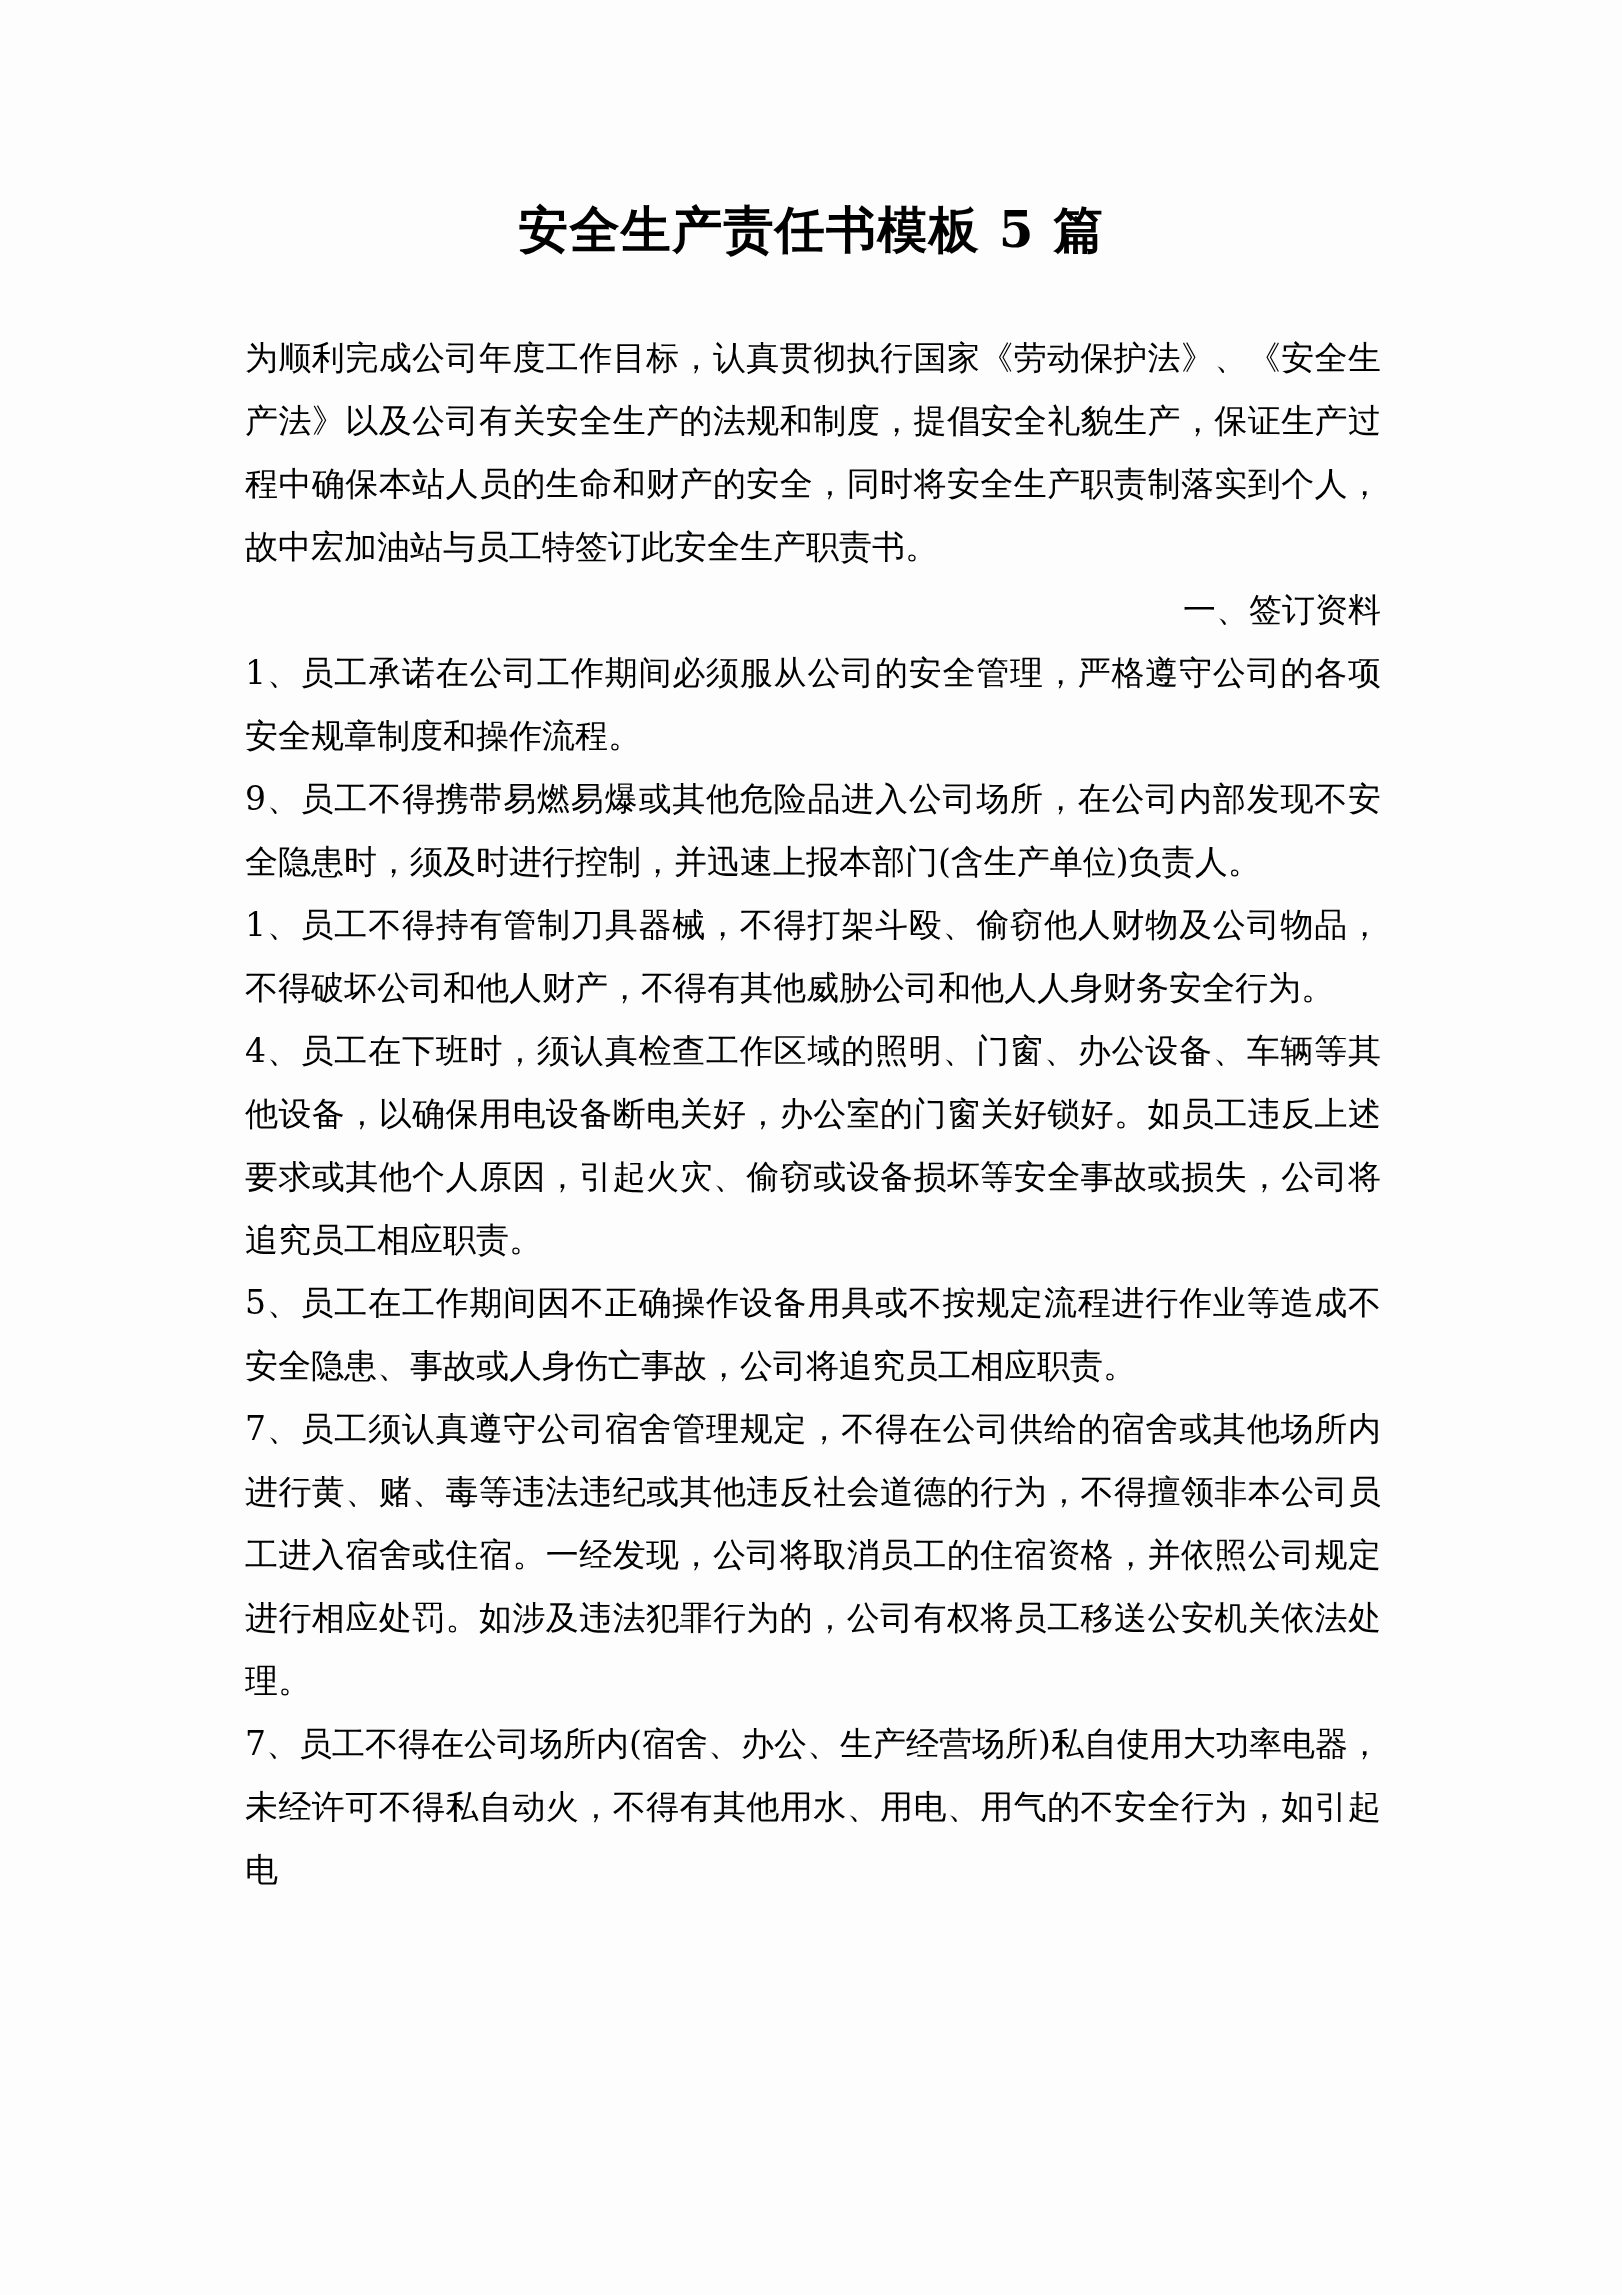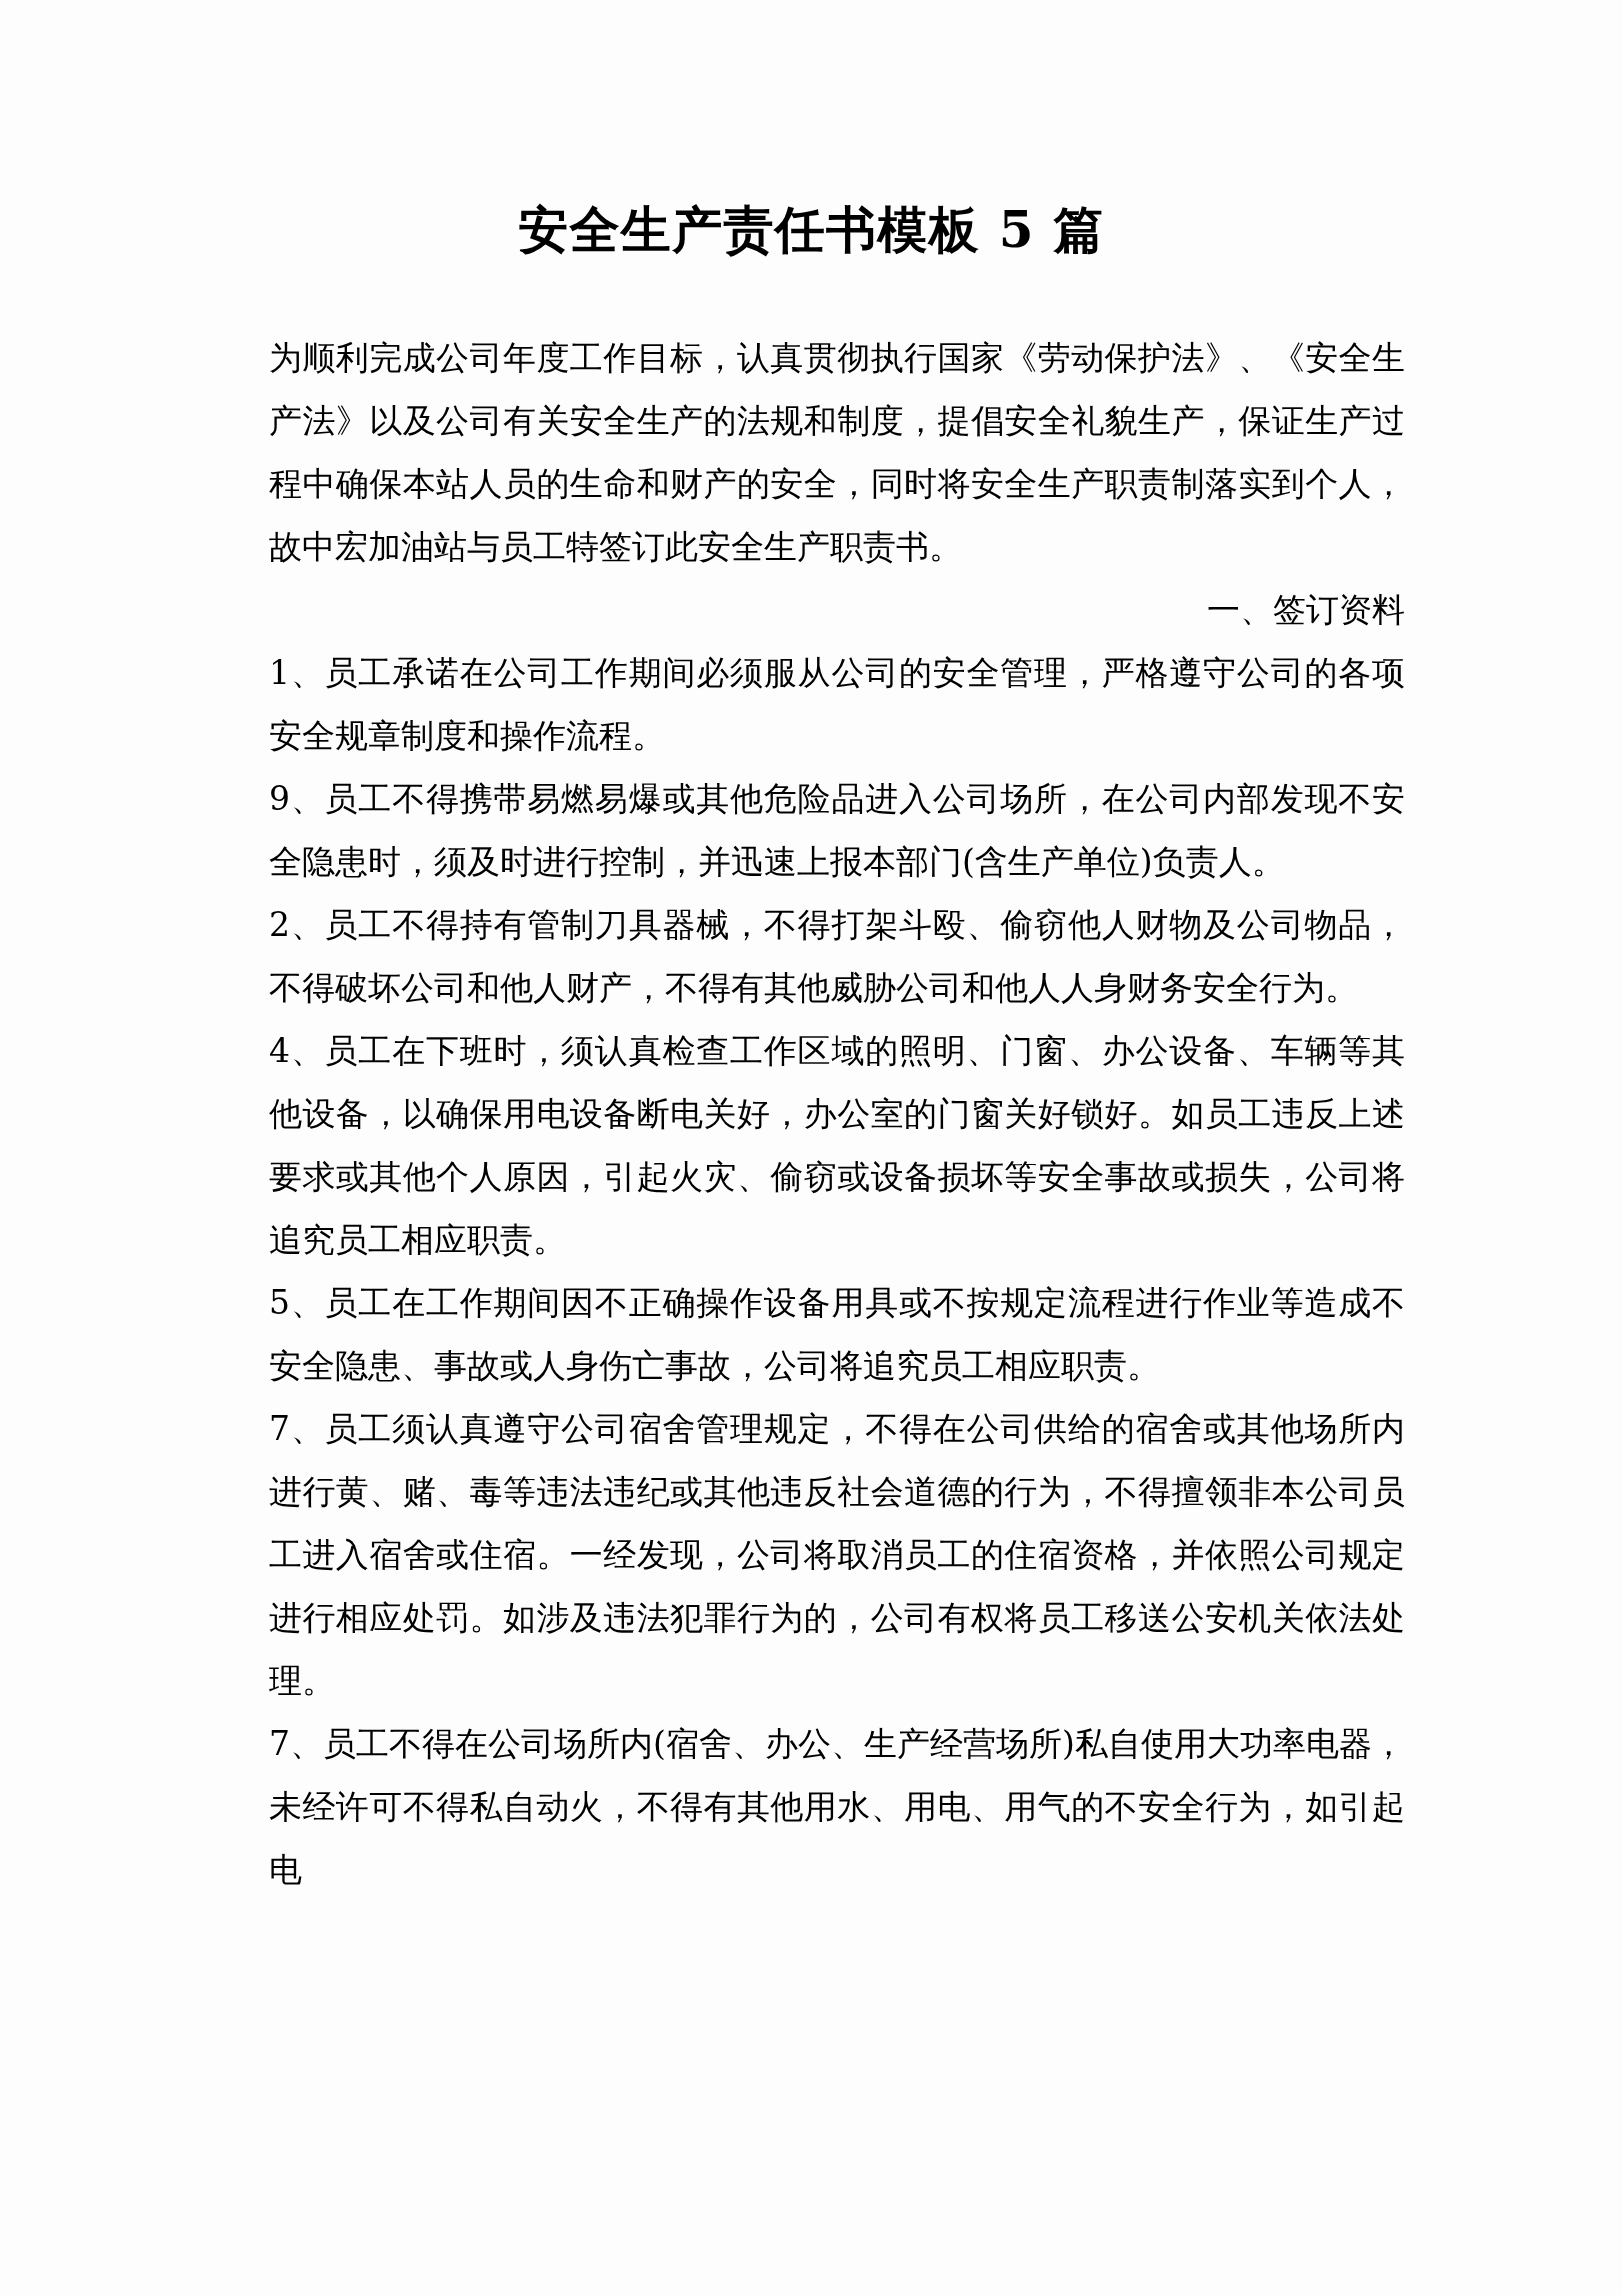--- a/index.html
+++ b/index.html
@@ -30,21 +30,20 @@
     font-weight: bold;
     letter-spacing: 1.3px;
     line-height: 1.35;
     font-family: "DejaVu Serif", "Liberation Serif", serif;
   }
   .body-block {
     position: absolute;
     top: 326px;
     left: 245px;
     width: 1136px;
-    margin-left: 24px;
   }
   .para {
     font-size: 33px;
     line-height: 63px;
     text-align: justify;
     text-justify: inter-character;
     margin: 0 0 0 0;
     font-family: "DejaVu Serif", "Liberation Serif", serif;
     letter-spacing: 0px;
     word-break: break-all;
@@ -73,21 +72,21 @@
   <div class="body-block">
 
     <p class="para last-line-natural">为顺利完成公司年度工作目标，认真贯彻执行国家《劳动保护法》、《安全生产法》以及公司有关安全生产的法规和制度，提倡安全礼貌生产，保证生产过程中确保本站人员的生命和财产的安全，同时将安全生产职责制落实到个人，故中宏加油站与员工特签订此安全生产职责书。</p>
 
     <p class="heading-line">一、签订资料</p>
 
     <p class="para last-line-natural">1、员工承诺在公司工作期间必须服从公司的安全管理，严格遵守公司的各项安全规章制度和操作流程。</p>
 
     <p class="para last-line-natural">9、员工不得携带易燃易爆或其他危险品进入公司场所，在公司内部发现不安全隐患时，须及时进行控制，并迅速上报本部门(含生产单位)负责人。</p>
 
-    <p class="para last-line-natural">2、员工不得持有管制刀具器械，不得打架斗殴、偷窃他人财物及公司物品，不得破坏公司和他人财产，不得有其他威胁公司和他人人身财务安全行为。</p>
+    <p class="para last-line-natural">1、员工不得持有管制刀具器械，不得打架斗殴、偷窃他人财物及公司物品，不得破坏公司和他人财产，不得有其他威胁公司和他人人身财务安全行为。</p>
 
     <p class="para last-line-natural">4、员工在下班时，须认真检查工作区域的照明、门窗、办公设备、车辆等其他设备，以确保用电设备断电关好，办公室的门窗关好锁好。如员工违反上述要求或其他个人原因，引起火灾、偷窃或设备损坏等安全事故或损失，公司将追究员工相应职责。</p>
 
     <p class="para last-line-natural">5、员工在工作期间因不正确操作设备用具或不按规定流程进行作业等造成不安全隐患、事故或人身伤亡事故，公司将追究员工相应职责。</p>
 
 
     <p class="para last-line-natural">7、员工须认真遵守公司宿舍管理规定，不得在公司供给的宿舍或其他场所内进行黄、赌、毒等违法违纪或其他违反社会道德的行为，不得擅领非本公司员工进入宿舍或住宿。一经发现，公司将取消员工的住宿资格，并依照公司规定进行相应处罚。如涉及违法犯罪行为的，公司有权将员工移送公安机关依法处理。</p>
 
     <p class="para last-line-natural">7、员工不得在公司场所内(宿舍、办公、生产经营场所)私自使用大功率电器，未经许可不得私自动火，不得有其他用水、用电、用气的不安全行为，如引起电</p>
 

